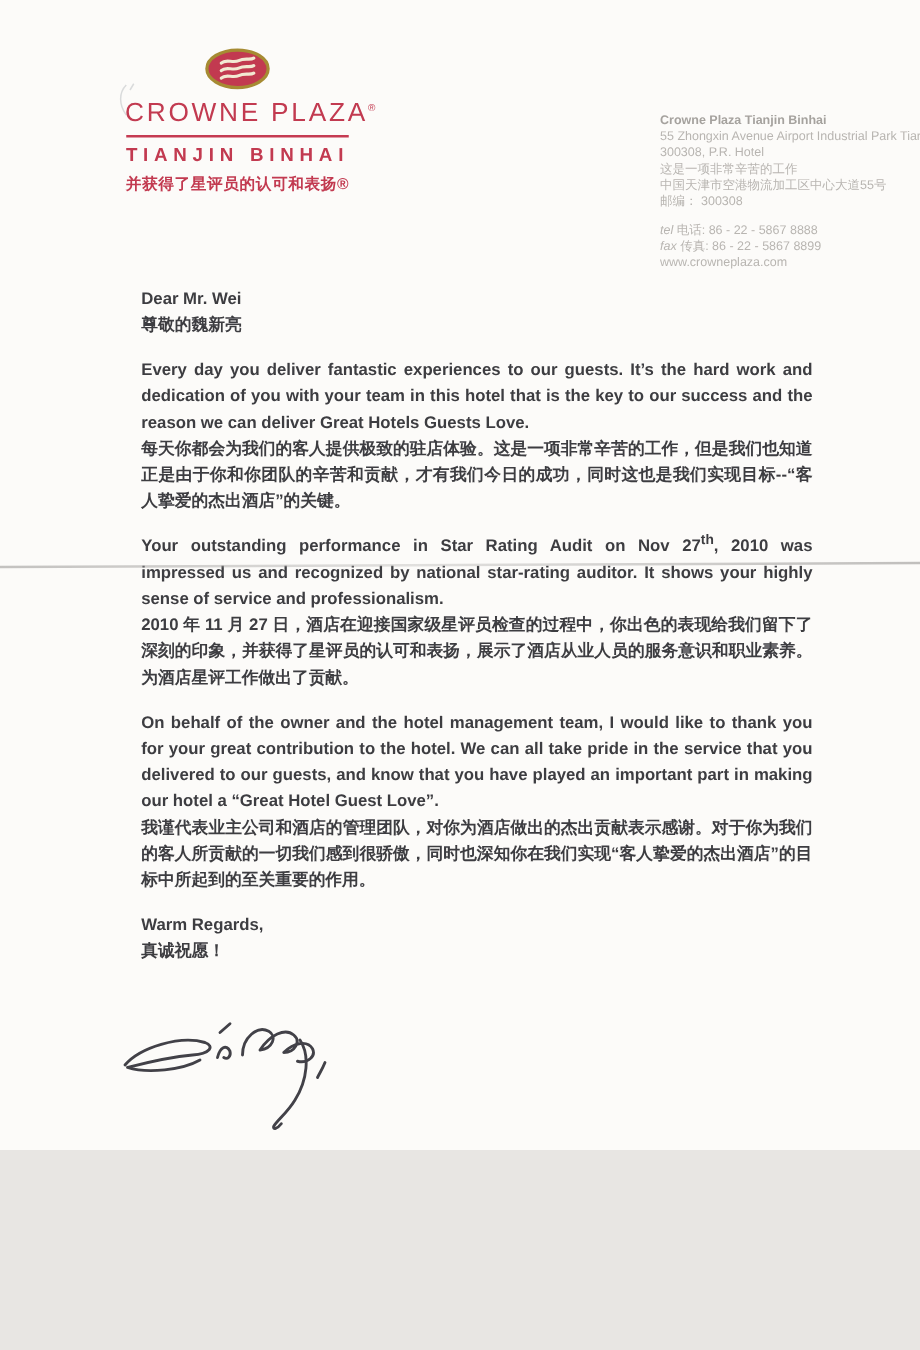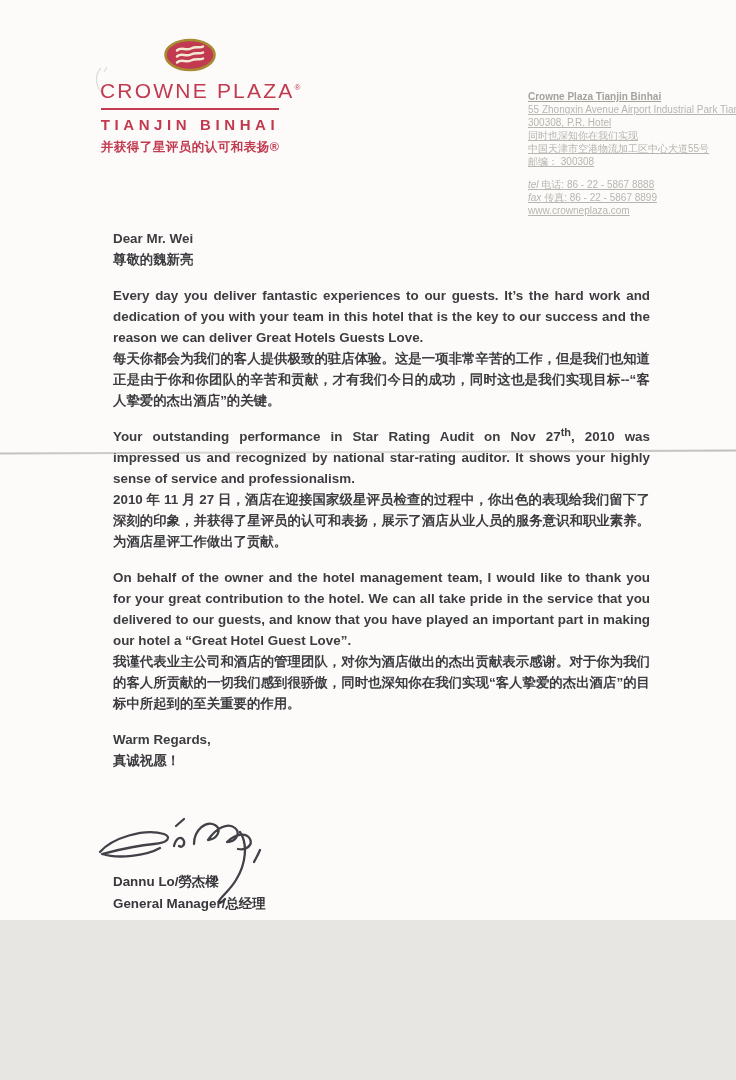--- a/index.html
+++ b/index.html
@@ -15,21 +15,21 @@
   .emblem { display:block; margin:0 auto 7px; }
   .brand-word { font-size:21px; letter-spacing:2.2px; font-weight:500; white-space:nowrap; }
   .brand-word sup { font-size:8px; letter-spacing:0; }
   .brand-rule { height:2px; background:#c53b52; margin:5px 1px 6px; }
   .sub-brand { font-size:15px; font-weight:700; letter-spacing:4.6px; white-space:nowrap; }
   .cn-name { font-size:12.5px; margin-top:6px; letter-spacing:.5px; white-space:nowrap; font-weight:600; }
 
   
   .addr { position:absolute; left:528px; top:90px; width:208px; overflow:hidden;
           font-size:10px; line-height:13px; color:#b8b5b1; }
-  .addr > div { white-space:nowrap;text-decoration:underline; }
+  .addr > div { white-space:nowrap; }
   .addr .bold { font-weight:700; color:#a5a29e; }
   .addr .gap { height:10px; }
   .addr i { font-style:italic; }
 
   
   .body { position:absolute; left:113px; top:228px; width:537px;
           font-size:13.4px; line-height:21px; color:#3d3d41; }
   .body p { margin:0 0 15px; text-align:justify;font-weight:bold; }
   .body p.plain { text-align:left; }
   .body sup { font-size:11px; line-height:0; }
@@ -66,21 +66,21 @@
   </div>
 
   <svg class="pencil-mark" width="18" height="34" viewBox="0 0 18 34">
     <path d="M11,4 C5,10 5,20 11,28 M14,8 l3,-5" stroke="#9aa0a6" stroke-width="1.2" fill="none"></path>
   </svg>
 
   <div class="addr">
     <div class="bold">Crowne Plaza Tianjin Binhai</div>
     <div>55 Zhongxin Avenue Airport Industrial Park Tian</div>
     <div>300308, P.R. Hotel</div>
-    <div>同时也深知你在我们实现</div>
+    <div>这是一项非常辛苦的工作</div>
     <div>中国天津市空港物流加工区中心大道55号</div>
     <div>邮编： 300308</div>
     <div class="gap"></div>
     <div><i>tel</i> <span>电话:</span> <span>86 - 22 - 5867 8888</span></div>
     <div><i>fax</i> <span>传真:</span> <span>86 - 22 - 5867 8899</span></div>
     <div>www.crowneplaza.com</div>
   </div>
 
   <main class="body">
     <p class="plain"><span>Dear Mr. Wei</span><br><span>尊敬的魏新亮</span></p>
@@ -99,18 +99,14 @@
   <svg class="signature-svg" width="190" height="105" viewBox="0 0 190 105">
     <g stroke="#2e2d35" stroke-width="2.3" fill="none" stroke-linecap="round" stroke-linejoin="round" opacity=".9">
       <path d="M12,46 C24,32 56,22 76,28 C84,31 80,37 66,38 C44,40 22,46 14,48 C30,53 58,50 72,42"></path>
       <path d="M88,20 L96,13 M86,40 C88,32 93,29 96,35 C97,39 94,42 91,40"></path>
       <path d="M106,38 C106,24 118,14 127,19 C134,23 130,33 120,34 C128,22 140,16 147,22 C153,27 148,36 139,36 C147,28 158,26 162,33 C165,39 158,45 150,43"></path>
       <path d="M152,26 C160,38 158,58 148,74 C142,84 134,90 131,95 C130,98 134,97 137,93"></path>
       <path d="M172,44 C170,49 168,52 166,56"></path>
     </g>
   </svg>
 
-  <div class="signer">
-    <div>Dannu Lo/勞杰樑</div>
-    <div>General Manager/总经理</div>
-  </div>
 
 </div>
 
 </body></html>

